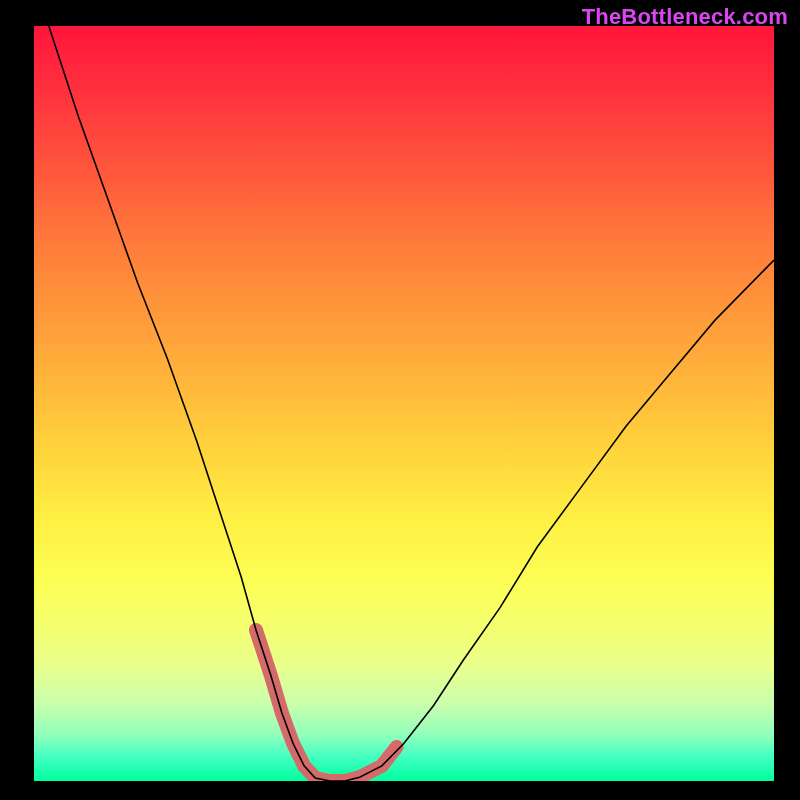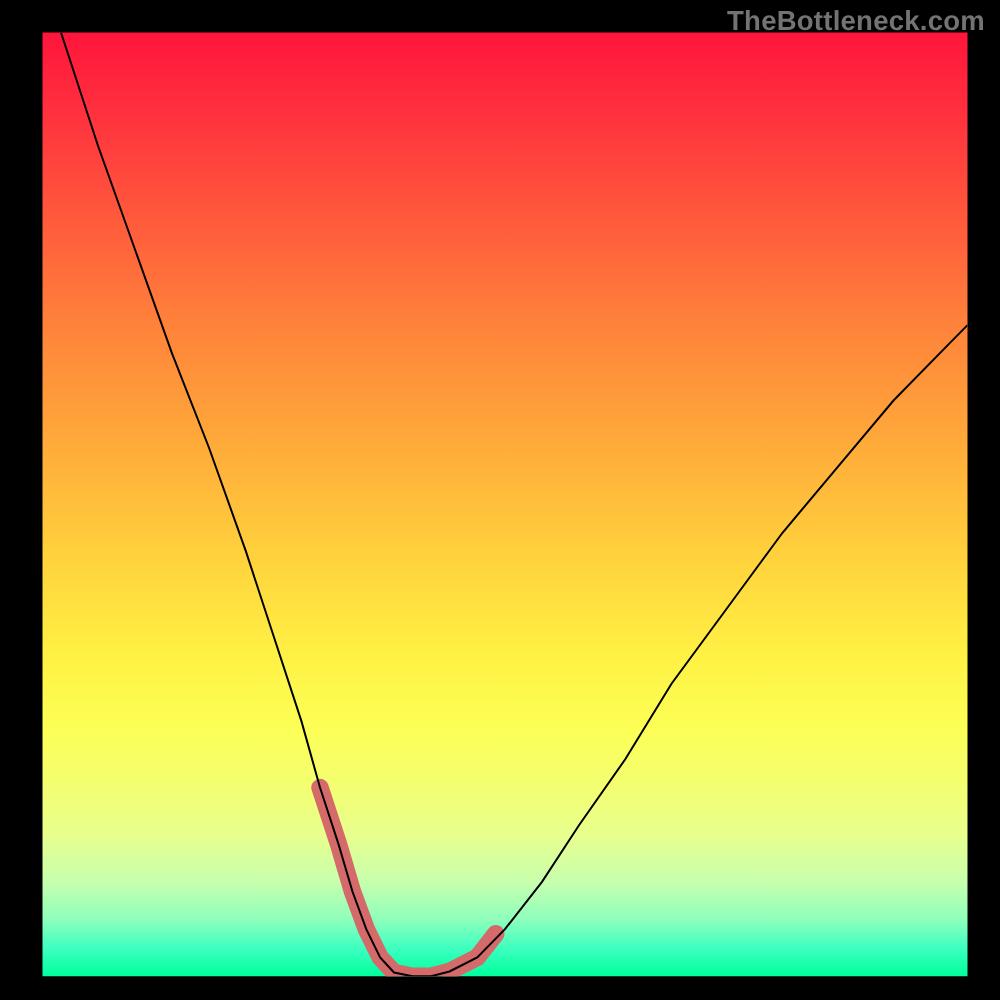--- a/index.html
+++ b/index.html
@@ -33,21 +33,21 @@
       #3effc0 97%,
       #00ff9d 100%);
   }
   .watermark {
     position: absolute;
     top: 4px;
     right: 12px;
     font-family: Arial, Helvetica, sans-serif;
     font-size: 22px;
     font-weight: 600;
-    color: #737373;
+    color: #d946ef;
     letter-spacing: 0.2px;
   }
   svg.curve {
     position: absolute;
     left: 0; top: 0;
     width: 740px; height: 755px;
   }
   .thin { stroke: #000; stroke-width: 1.6; fill: none; }
   .fat  { stroke: #d46a6a; stroke-width: 14; stroke-linecap: round; fill: none; }
 </style>

